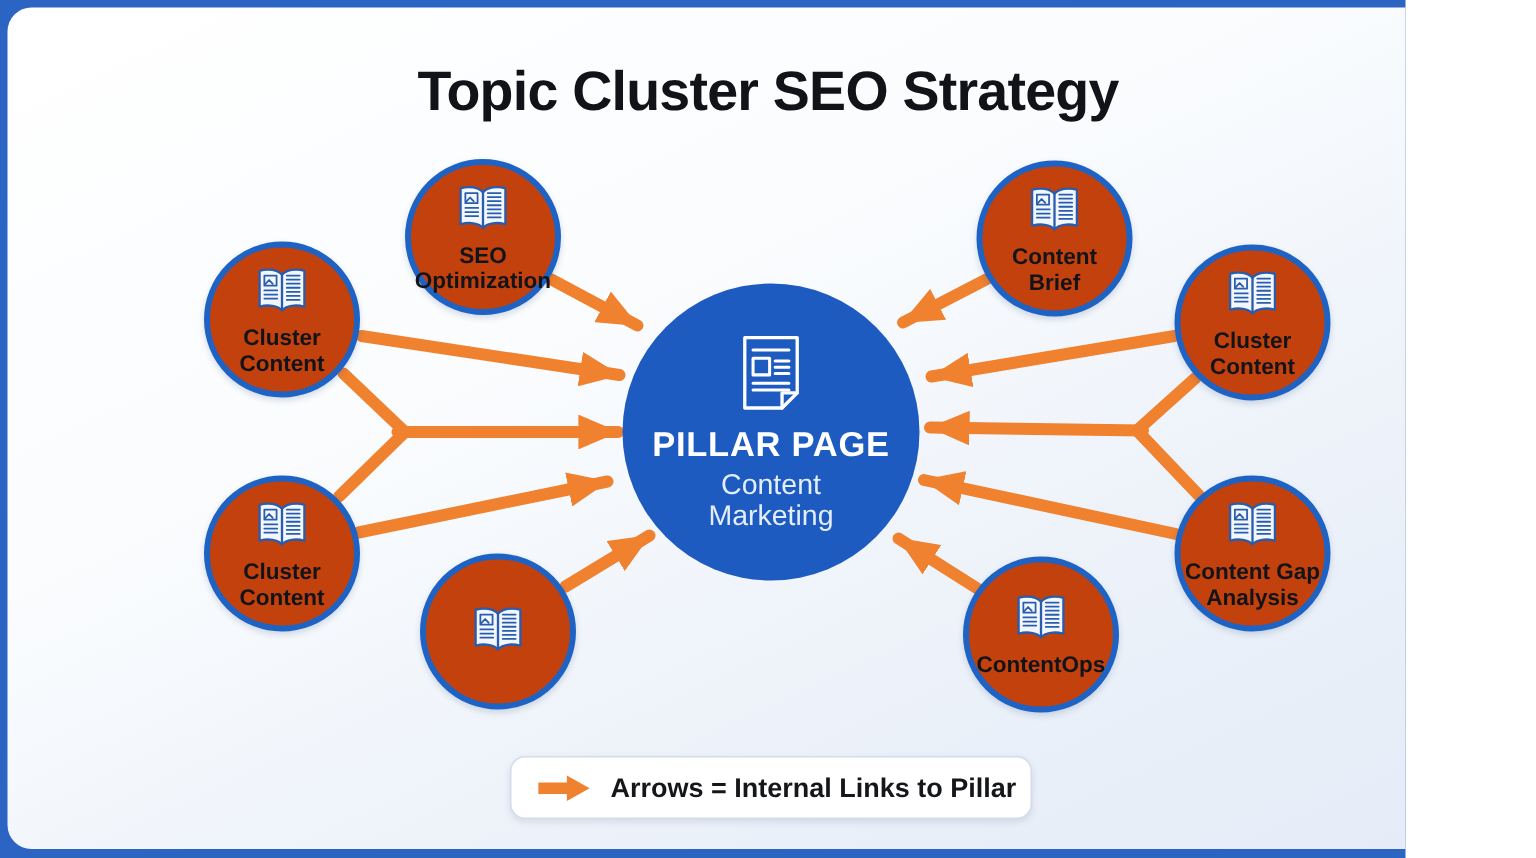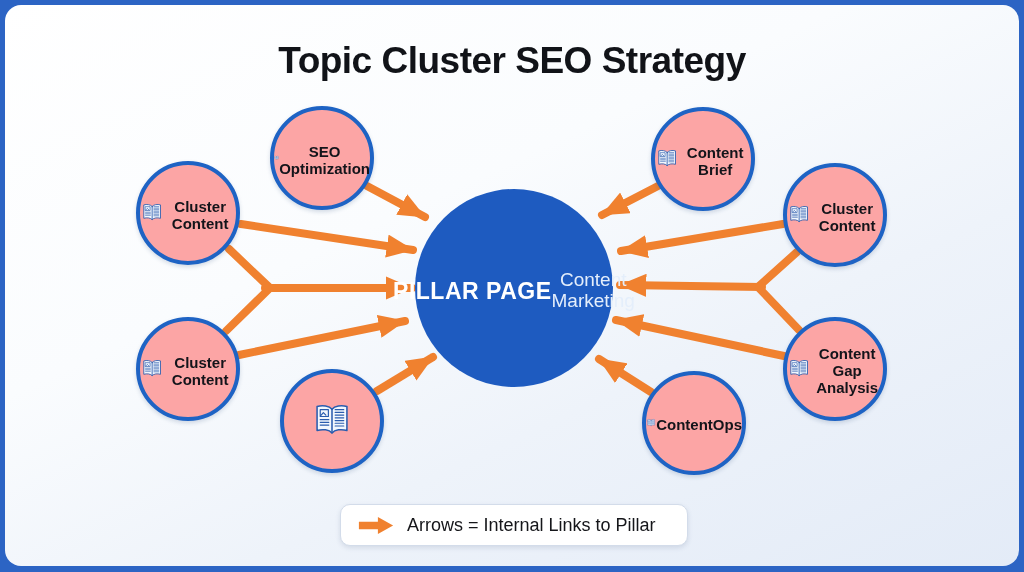--- a/index.html
+++ b/index.html
@@ -1,48 +1,48 @@
 <!DOCTYPE html>
 <html><head>
 <meta charset="utf-8">
 <style>
   html,body{margin:0;padding:0;}
-  .canvas{position:relative;width:1024px;height:572px;background:#2C64C4;overflow:hidden;
+  .canvas{position:relative;width:937px;height:572px;background:#2C64C4;overflow:hidden;
           font-family:"Liberation Sans",sans-serif;}
   .panel{position:absolute;left:5px;top:5px;width:1014px;height:561px;border-radius:16px;
          background:linear-gradient(155deg,#ffffff 0%,#fafcfe 38%,#eef3fa 65%,#e3ebf7 100%);}
   .title{position:absolute;top:40px;left:0;width:1024px;text-align:center;
          font-size:37px;font-weight:bold;color:#111318;letter-spacing:-0.5px;z-index:3;}
   .arrows{position:absolute;left:0;top:0;width:1024px;height:572px;z-index:1;}
   
   .node{position:absolute;width:104px;height:104px;border-radius:50%;box-sizing:border-box;
-        background:#fca5a5;border:4.5px solid #1E63C4;z-index:2;
-        display:flex;flex-direction:row;align-items:center;justify-content:center;
+        background:#c2410c;border:4.5px solid #1E63C4;z-index:2;
+        display:flex;flex-direction:column;align-items:center;justify-content:center;
         box-shadow:0 2px 4px rgba(30,60,110,.18);}
   .node .nlabel{width:130px;margin-top:3px;font-size:15px;font-weight:bold;color:#13141a;
         line-height:17px;text-align:center;white-space:pre-line;}
   .book{width:44px;height:38px;display:block;}
   .n1{left:136px;top:161px;} .n2{left:270px;top:106px;} .n3{left:136px;top:317px;}
   .n4{left:280px;top:369px;} .n5{left:651px;top:107px;} .n6{left:783px;top:163px;}
   .n7{left:783px;top:317px;} .n8{left:642px;top:371px;}
   
   .pillar{position:absolute;left:415px;top:189px;width:198px;height:198px;border-radius:50%;
-          background:#1E5BC0;z-index:2;display:flex;align-items:center;
+          background:#1E5BC0;z-index:2;display:flex;flex-direction:column;align-items:center;
           justify-content:center;}
   .doc{width:46px;height:54px;display:block;}
   .ptitle{margin-top:7px;font-size:23px;font-weight:bold;color:#ffffff;letter-spacing:0.5px;
           text-align:center;white-space:nowrap;}
   .psub{margin-top:3px;font-size:19px;color:#e4eefb;line-height:21px;text-align:center;
         white-space:pre-line;}
   
   .legend{position:absolute;left:340px;top:504px;width:348px;height:42px;box-sizing:border-box;
           background:#ffffff;border:1px solid #d3dcea;border-radius:10px;z-index:3;
           display:flex;align-items:center;box-shadow:0 2px 5px rgba(50,70,110,.14);}
   .legend-arrow{width:38px;height:21px;margin-left:16px;flex:0 0 auto;display:block;}
-  .legend-text{margin-left:12px;font-size:18px;font-weight:normal;color:#15161a;white-space:nowrap;}
+  .legend-text{margin-left:12px;font-size:18px;font-weight:bold;color:#15161a;white-space:nowrap;}
   .hidden-defs{position:absolute;width:0;height:0;overflow:hidden;}
 </style>
 </head>
 <body>
 
 <svg class="hidden-defs" aria-hidden="true">
   <defs>
     <symbol id="icon-book" viewBox="0 0 48 42">
       <g fill="none" stroke="#2A5CAE" stroke-width="1.7" stroke-linejoin="round" stroke-linecap="round">
         <path fill="#f2f7fd" d="M24 8 C21 4.2 13.5 3.2 7.5 5 L7.5 31.5 C13.5 29.7 21 30.5 24 34.2 C27 30.5 34.5 29.7 40.5 31.5 L40.5 5 C34.5 3.2 27 4.2 24 8 Z"></path>

